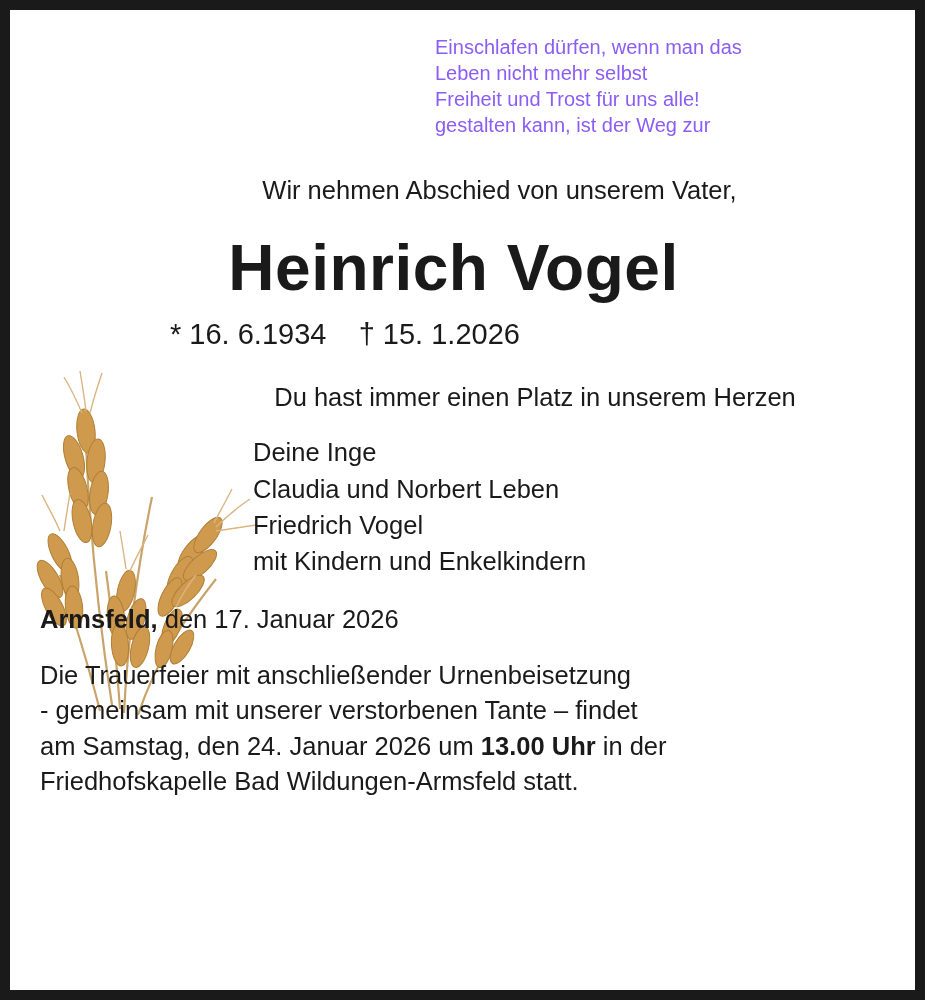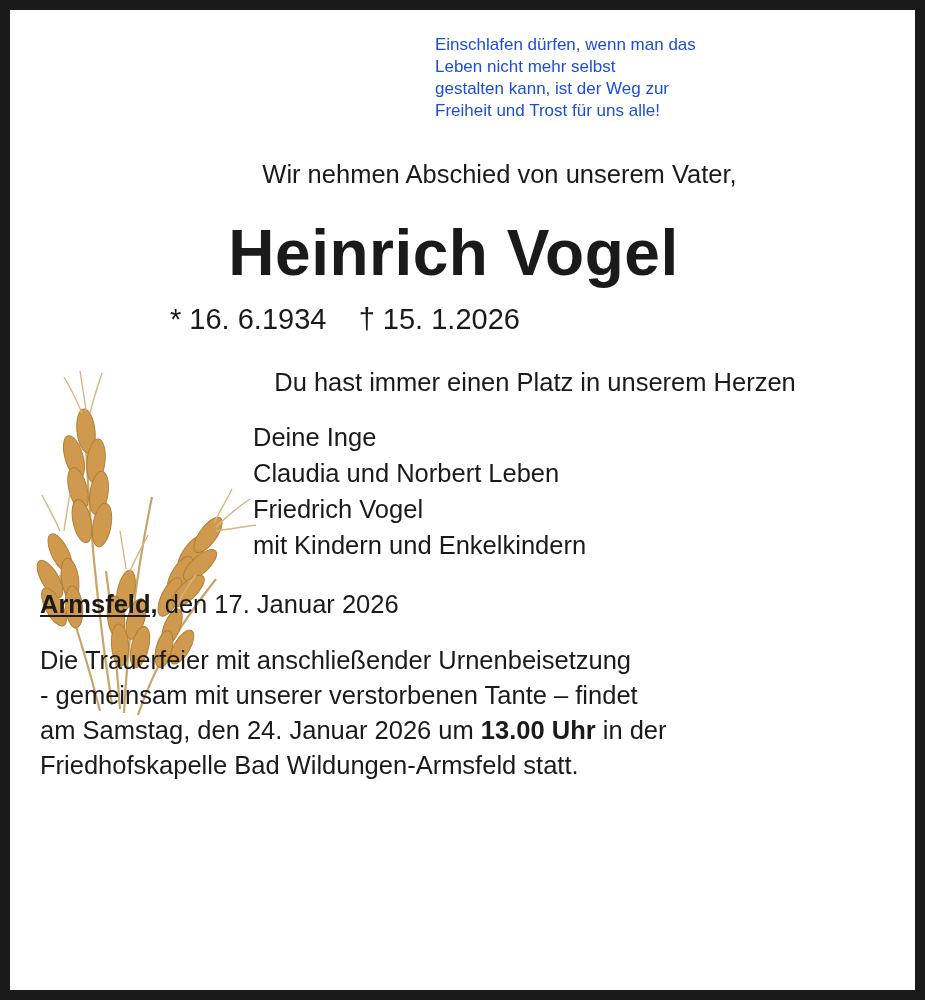--- a/index.html
+++ b/index.html
@@ -41,26 +41,26 @@
   }
 
   .content {
     position: relative;
     z-index: 2;
     padding: 0;
   }
 
   .verse {
     text-align: left;
-    font-size: 17px;
+    font-size: 20px;
     line-height: 1.30;
     padding-top: 24px;
     padding-left: 425px;
     padding-right: 20px;
-    color: #1d4ed8;
+    color: #8b5cf6;
   }
   .verse div { white-space: nowrap; }
 
   .intro {
     text-align: center;
     font-size: 25.5px;
     line-height: 1.30;
     margin-top: 36px;
     padding-left: 92px;
     padding-right: 18px;
@@ -104,21 +104,21 @@
   }
   .survivors div { white-space: nowrap; }
 
   .place-date {
     font-size: 25.5px;
     margin-top: 26px;
     padding-left: 30px;
     padding-right: 18px;
     white-space: nowrap;
   }
-  .place-date .place { font-weight: bold; text-decoration: underline; }
+  .place-date .place { font-weight: bold; }
 
   .ceremony {
     font-size: 25.5px;
     line-height: 1.38;
     margin-top: 24px;
     padding-left: 30px;
   }
   .ceremony div { white-space: nowrap; }
   .ceremony .time { font-weight: bold; }
 </style>
@@ -198,22 +198,22 @@
       <g stroke="#d9b582" stroke-width="1.4" fill="none">
         <path d="M156 372 C 162 360, 168 350, 176 340"></path>
       </g>
     </svg>
 
     <div class="content">
 
       <div class="verse">
         <div>Einschlafen dürfen, wenn man das</div>
         <div>Leben nicht mehr selbst</div>
+        <div>Freiheit und Trost für uns alle!</div>
         <div>gestalten kann, ist der Weg zur</div>
-        <div>Freiheit und Trost für uns alle!</div>
       </div>
 
       <div class="intro">
         <div>Wir nehmen Abschied von unserem Vater,</div>
       </div>
 
       <div class="name">Heinrich Vogel</div>
 
       <div class="dates">* 16. 6.1934    † 15. 1.2026</div>
 

